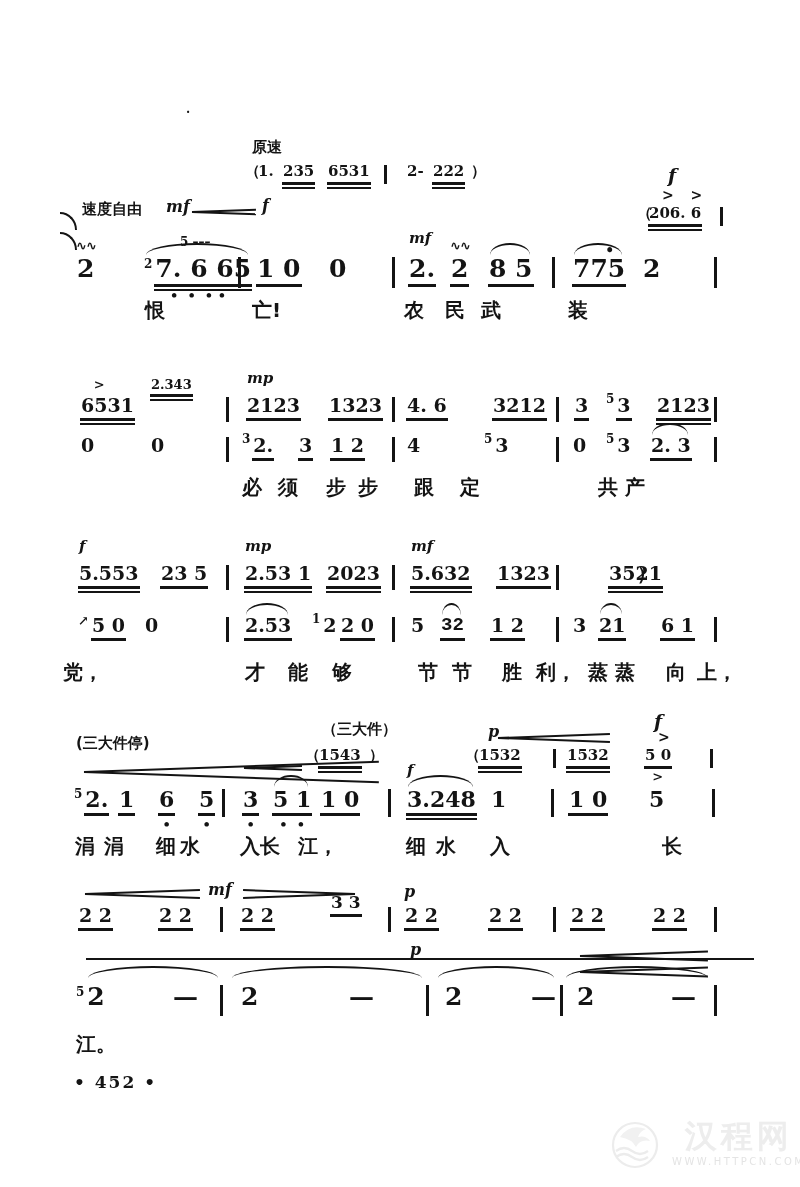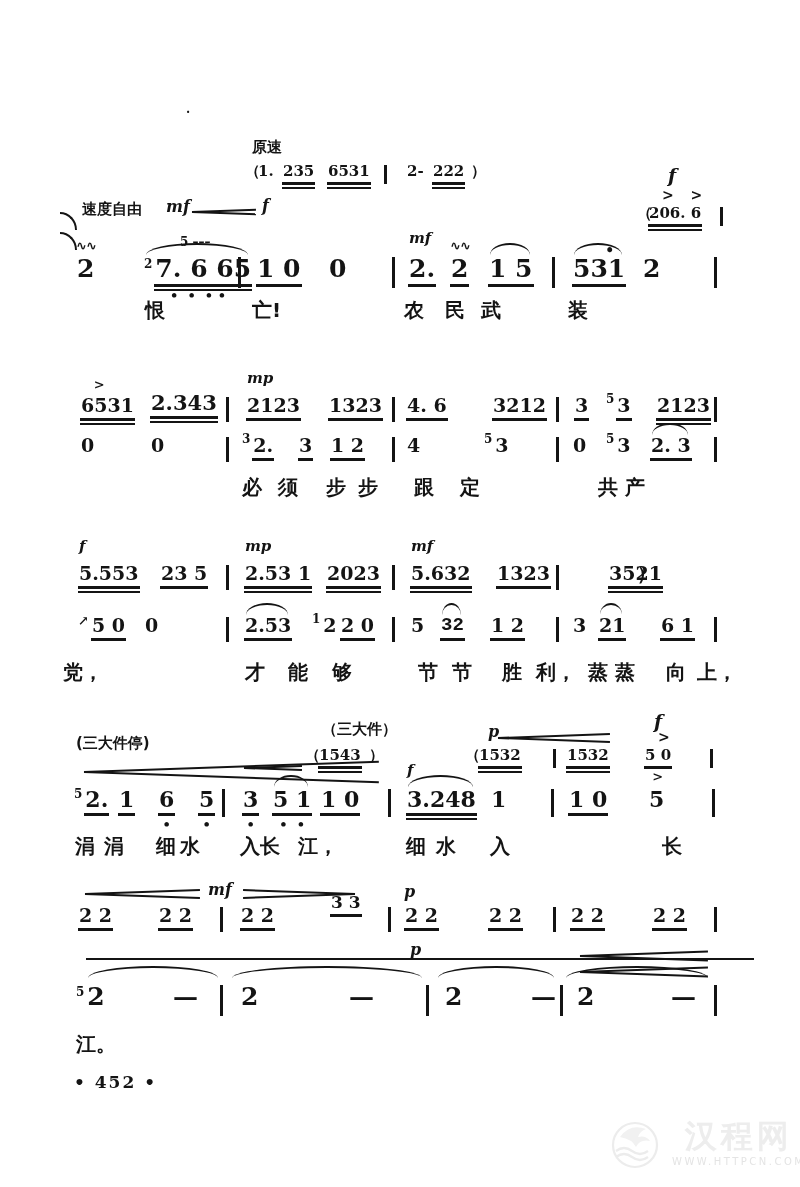--- a/index.html
+++ b/index.html
@@ -80,33 +80,33 @@
     <div class="tok u2" style="left: 648px; top: 206px; font-size: 15px;"><span class="txt">206. 6</span></div>
     <div class="bar" style="left: 720px; top: 207px; height: 19px;"></div>
     <div class="tok" style="left: 76px; top: 256px; font-size: 25px;"><div class="trill">∿∿</div><span class="txt">2</span></div>
     <div class="tok u2" style="left: 144px; top: 256px; font-size: 25px;"><div class="slurline"></div><div class="ld">•  •  • •</div><span class="grace">2</span><span class="txt">7. 6 65</span></div>
     <div class="bar" style="left: 238px; top: 257px; height: 31px;"></div>
     <div class="tok u1" style="left: 256px; top: 256px; font-size: 25px;"><span class="txt">1 0</span></div>
     <div class="tok" style="left: 328px; top: 256px; font-size: 25px;"><span class="txt">0</span></div>
     <div class="bar" style="left: 392px; top: 257px; height: 31px;"></div>
     <div class="tok u1" style="left: 408px; top: 256px; font-size: 25px;"><div class="dynch">mf</div><span class="txt">2.</span></div>
     <div class="tok u1" style="left: 450px; top: 256px; font-size: 25px;"><div class="trill">∿∿</div><span class="txt">2</span></div>
-    <div class="tok u1" style="left: 488px; top: 256px; font-size: 25px;"><div class="slurline"></div><span class="txt">1 5</span></div>
+    <div class="tok u1" style="left: 488px; top: 256px; font-size: 25px;"><div class="slurline"></div><span class="txt">8 5</span></div>
     <div class="bar" style="left: 552px; top: 257px; height: 31px;"></div>
-    <div class="tok u1" style="left: 572px; top: 256px; font-size: 25px;"><div class="slurline"></div><div class="hd">•</div><span class="txt">531</span></div>
+    <div class="tok u1" style="left: 572px; top: 256px; font-size: 25px;"><div class="slurline"></div><div class="hd">•</div><span class="txt">775</span></div>
     <div class="tok" style="left: 642px; top: 256px; font-size: 25px;"><span class="txt">2</span></div>
     <div class="bar" style="left: 714px; top: 257px; height: 31px;"></div>
     <div class="lyric" style="left: 145px; top: 300px;">恨</div>
     <div class="lyric" style="left: 252px; top: 300px;">亡!</div>
     <div class="lyric" style="left: 404px; top: 300px;">农</div>
     <div class="lyric" style="left: 445px; top: 300px;">民</div>
     <div class="lyric" style="left: 481px; top: 300px;">武</div>
     <div class="lyric" style="left: 568px; top: 300px;">装</div>
     <div class="tok u2" style="left: 80px; top: 396px; font-size: 19px;"><div class="accch">&gt;</div><span class="txt">6531</span></div>
-    <div class="tok u2" style="left: 150px; top: 392px; font-size: 21px;"><span class="txt">2.343</span></div>
+    <div class="tok u2" style="left: 150px; top: 378px; font-size: 13px;"><span class="txt">2.343</span></div>
     <div class="bar" style="left: 226px; top: 397px; height: 25px;"></div>
     <div class="tok u1" style="left: 246px; top: 396px; font-size: 19px;"><div class="dynch">mp</div><span class="txt">2123</span></div>
     <div class="tok u1" style="left: 328px; top: 396px; font-size: 19px;"><span class="txt">1323</span></div>
     <div class="bar" style="left: 392px; top: 397px; height: 25px;"></div>
     <div class="tok u1" style="left: 406px; top: 396px; font-size: 19px;"><span class="txt">4. 6</span></div>
     <div class="tok u1" style="left: 492px; top: 396px; font-size: 19px;"><span class="txt">3212</span></div>
     <div class="bar" style="left: 556px; top: 397px; height: 25px;"></div>
     <div class="tok u1" style="left: 574px; top: 396px; font-size: 19px;"><span class="txt">3</span></div>
     <div class="tok u1" style="left: 606px; top: 396px; font-size: 19px;"><span class="grace">5</span><span class="txt">3</span></div>
     <div class="tok u2" style="left: 656px; top: 396px; font-size: 19px;"><span class="txt">2123</span></div>

